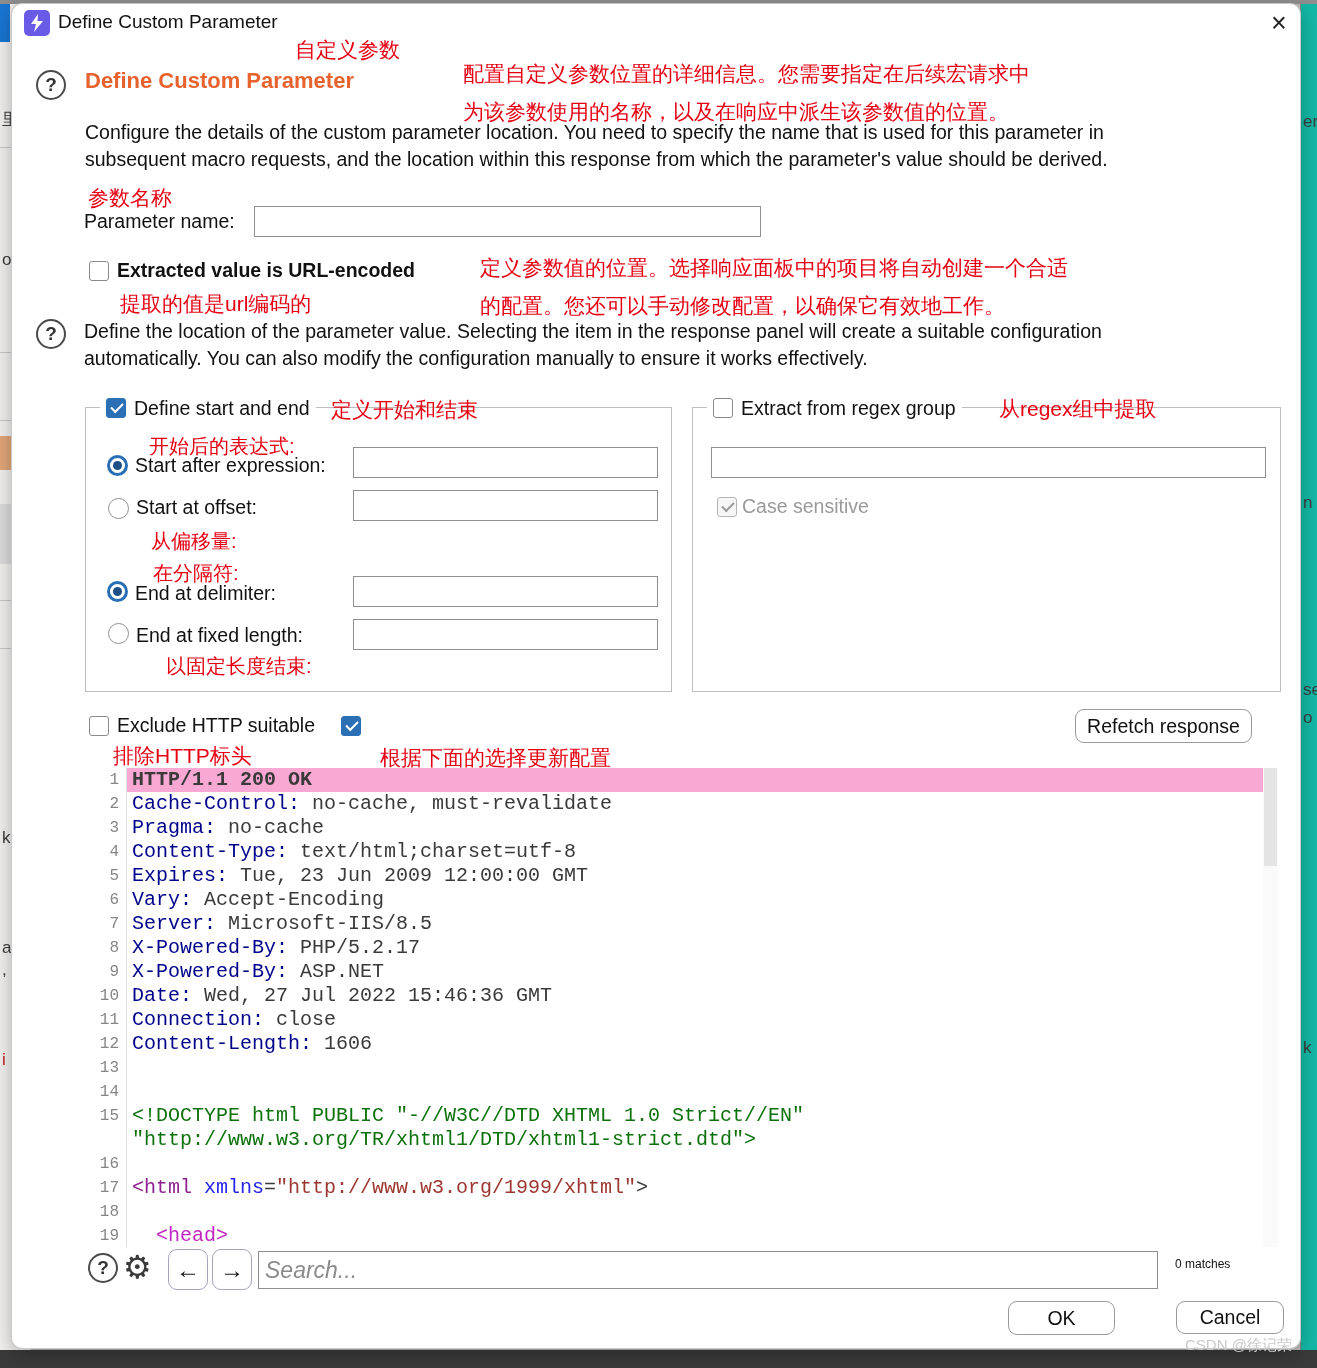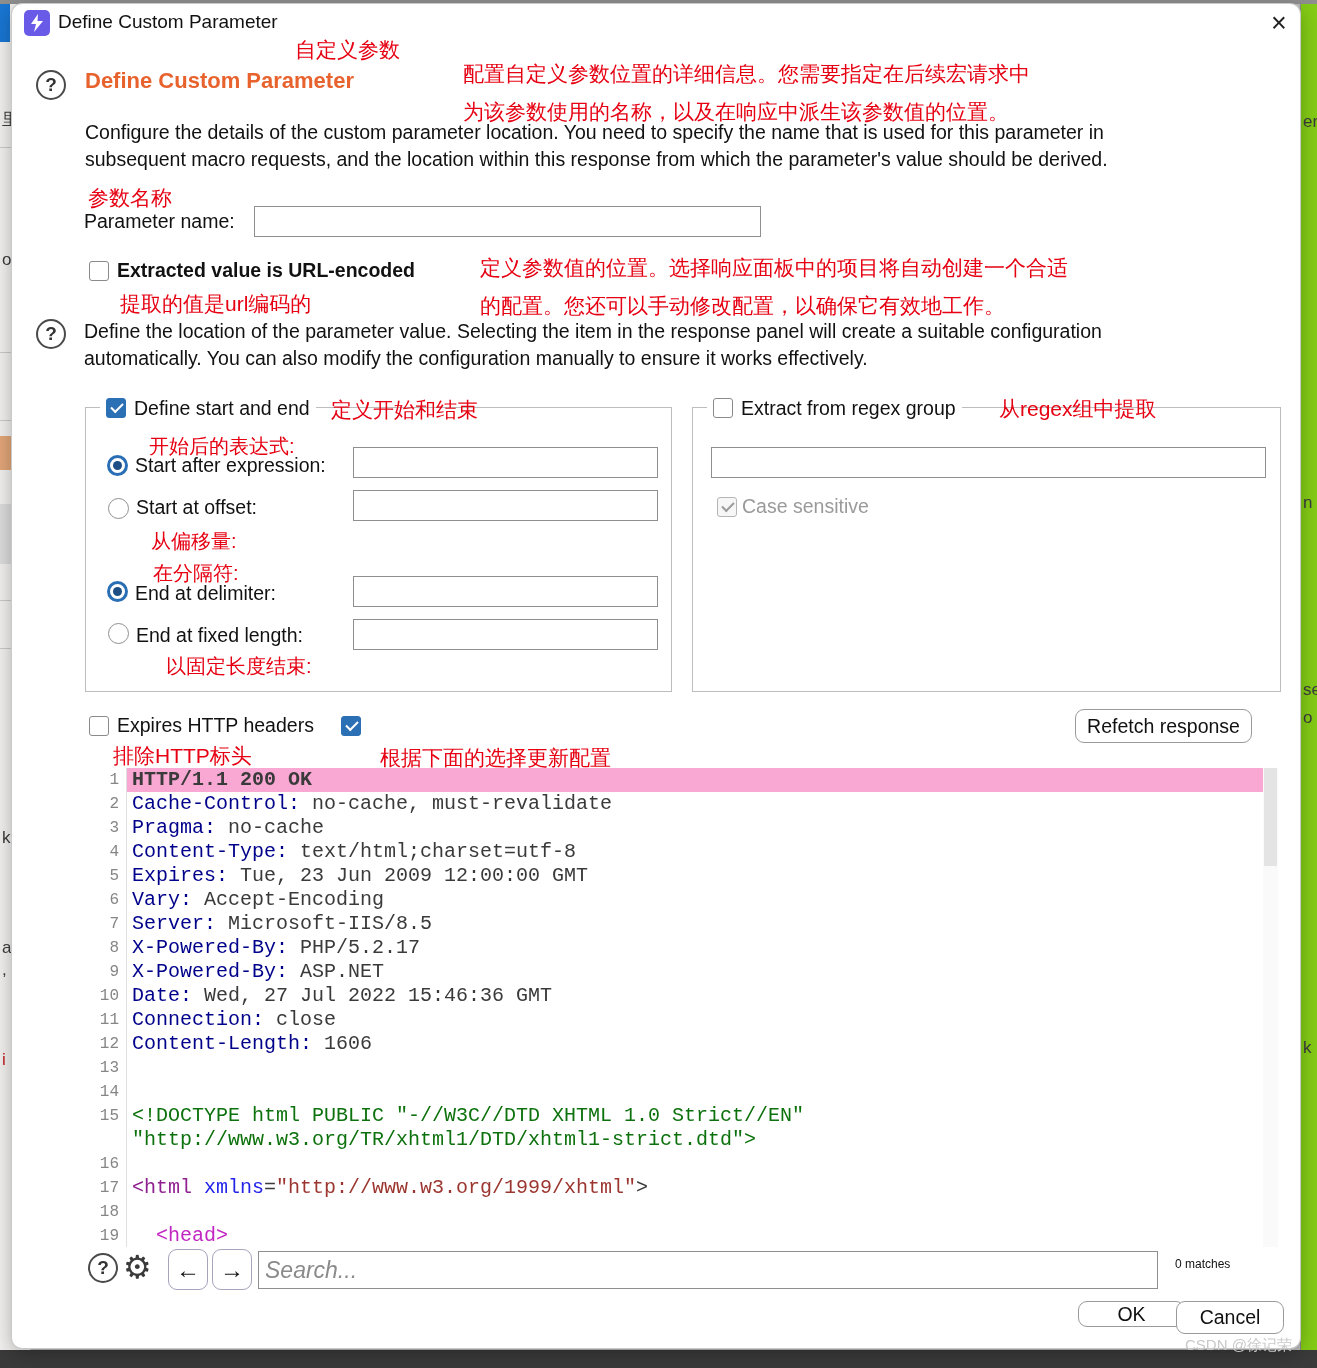--- a/index.html
+++ b/index.html
@@ -2,21 +2,21 @@
 <html><head>
 <meta charset="utf-8">
 <style>
   html,body{margin:0;padding:0;}
   body{font-family:"Liberation Sans","DejaVu Sans",sans-serif;background:#bdbdbd;}
   .canvas{position:relative;width:1317px;height:1368px;overflow:hidden;background:#bdbdbd;}
   .abs{position:absolute;}
   
   .strip-top{left:0;top:0;width:1317px;height:4px;background:#8f8f8f;}
   .strip-left{left:0;top:4px;width:30px;height:1346px;background:#f1f0ef;border-right:1px solid #d7d7d7;}
-  .strip-right{left:1300px;top:4px;width:17px;height:1346px;background:#84cc16;border-left:1px solid #8a8a8a;}
+  .strip-right{left:1300px;top:4px;width:17px;height:1346px;background:#14b8a6;border-left:1px solid #8a8a8a;}
   .strip-bottom{left:0;top:1350px;width:1317px;height:18px;background:#3a3a3a;}
   .strip-blue{left:0;top:4px;width:10px;height:38px;background:#1976d2;}
   .bg-line{left:0;width:30px;height:1px;background:#c9c9c9;}
   .bg-block-orange{left:0;top:432px;width:22px;height:34px;background:#e2a678;}
   .bg-block-gray{left:0;top:500px;width:22px;height:60px;background:#dcdcdc;}
   .frag{position:absolute;font-size:17px;color:#3c3c3c;}
   .frag.red{color:#c02020;}
   
   .dlg{left:12px;top:4px;width:1288px;height:1344px;background:#ffffff;border-radius:10px;
        box-shadow:0 0 0 1px #c9c9c9,0 5px 20px rgba(0,0,0,.3);}
@@ -177,21 +177,21 @@
       <div class="cb"></div>
       <span class="ui">Extract from regex group</span>
     </div>
     <div class="fs-anno red" style="left:306px;top:-13px;">从regex组中提取</div>
     <input class="txt-input" style="left: 18px; top: 39px; width: 555px; height: 31px;" value="">
     <div class="cb dis" style="left:24px;top:89px;"></div>
     <div class="abs ui" style="left:49px;top:87px;color:#9a9a9a;">Case sensitive</div>
   </div>
 
   <div class="cb" style="left:89px;top:716px;"></div>
-  <div class="abs ui" style="left:117px;top:714px;">Expires HTTP headers</div>
+  <div class="abs ui" style="left:117px;top:714px;">Exclude HTTP suitable</div>
   <div class="abs red zh" style="left:113px;top:742px;">排除HTTP标头</div>
   <div class="cb checked" style="left:341px;top:716px;"></div>
   <div class="abs red zh" style="left:380px;top:744px;">根据下面的选择更新配置</div>
   <div class="btn" style="left:1075px;top:709px;width:177px;height:34px;">Refetch response</div>
 
   <div class="abs viewer" id="viewer">
       <div class="vrow hl">
         <div class="gutter">1</div>
         <div class="codeln"><span class="sg-plain">HTTP/1.1 200 OK</span></div>
       </div>
@@ -276,17 +276,17 @@
     <div class="vthumb"></div>
   </div>
 
   <div class="abs help-circle" style="left:88px;top:1253px;">?</div>
   <div class="abs gear" style="left:123px;top:1251px;">⚙</div>
   <div class="icon-btn" style="left:168px;top:1249px;width:40px;height:41px;">←</div>
   <div class="icon-btn" style="left:212px;top:1249px;width:40px;height:41px;">→</div>
   <input class="txt-input search-input" style="left: 258px; top: 1251px; width: 900px; height: 38px; font-size: 23px;" placeholder="Search...">
   <div class="abs matches" style="left:1175px;top:1257px;">0 matches</div>
 
-  <div class="btn" style="left:1078px;top:1301px;width:107px;height:26px;">OK</div>
+  <div class="btn" style="left:1008px;top:1301px;width:107px;height:34px;">OK</div>
   <div class="btn" style="left:1176px;top:1301px;width:108px;height:33px;">Cancel</div>
   <div class="abs watermark" style="left:1185px;top:1336px;">CSDN @徐记荣</div>
 
 </div>
 
 </body></html>

